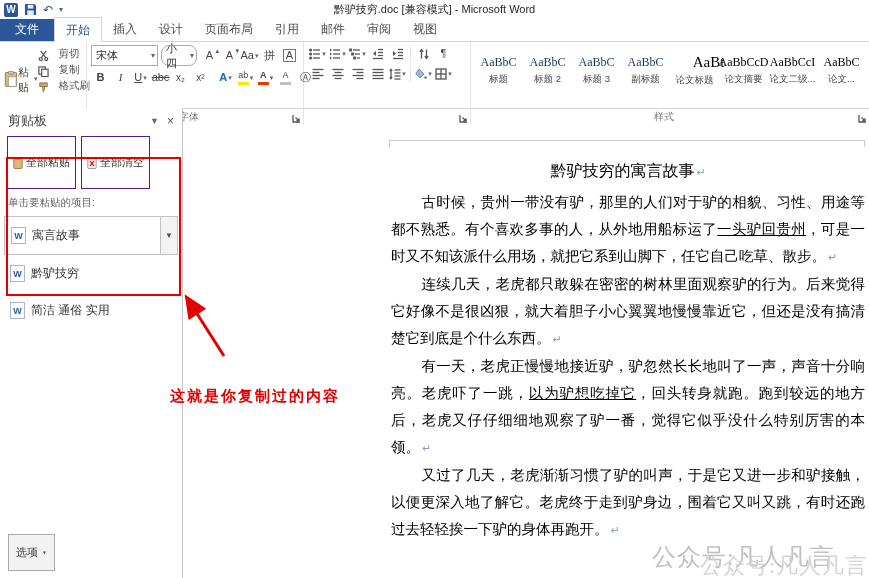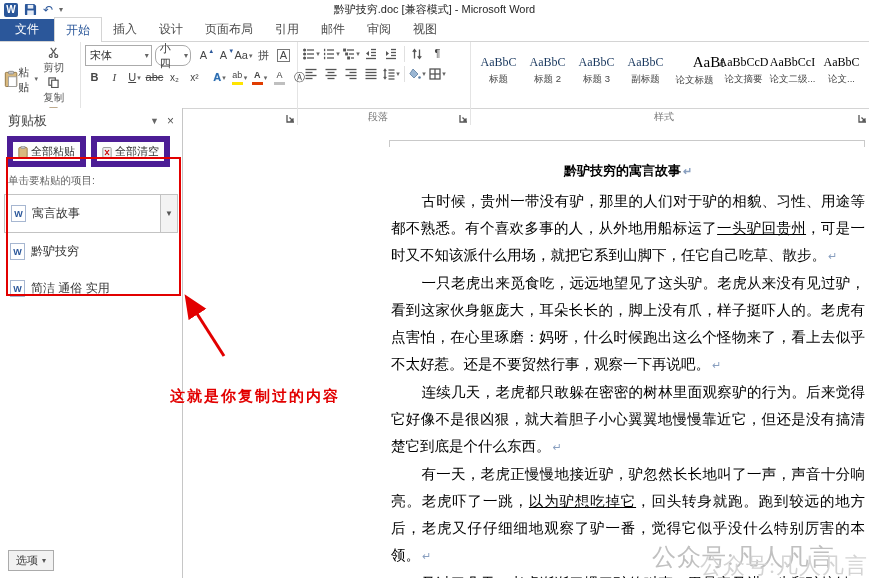--- a/index.html
+++ b/index.html
@@ -34,21 +34,21 @@
   .combo::after{content:"▾";font-size:8px;color:#666;margin-left:3px;}
   .dropafter::after{content:"▾";font-size:7px;color:#666;margin-left:1px;}
   .vsep{width:1px;height:16px;background:#e0e0e0;margin:0 2px;}
 
   
   .g-clip{width:78px;display:flex;}
   .paste-big{display:flex;flex-direction:row;align-items:center;justify-content:flex-start;width:34px;padding-top:1px;}
   .paste-big .plabel{font-size:11px;color:#444;margin-top:2px;}
   .paste-big .pcaret{font-size:7px;color:#666;}
   .clip-small{display:flex;flex-direction:column;justify-content:flex-start;gap:2px;padding-top:2px;}
-  .srow{display:flex;align-items:center;gap:3px;font-size:10.5px;color:#555;white-space:nowrap;flex-direction:column;}
+  .srow{display:flex;align-items:flex-end;gap:10px;font-size:10.5px;color:#555;white-space:nowrap;}
 
   
   .g-font{width:208px;}
   .bchar{font-weight:bold;}
   .ichar{font-style:italic;font-family:"Liberation Serif",serif;}
   .uchar{text-decoration:underline;}
   .schar{text-decoration:line-through;font-size:10px;}
   .stack{display:inline-flex;flex-direction:column;align-items:center;line-height:9px;}
   .cbar{width:11px;height:3px;margin-top:1px;}
   .cbar.yellow{background:#ffe400;border:1px solid #c9b400;border-width:0;}
@@ -70,39 +70,39 @@
   .style-prev.big{font-size:15px;margin-left:28px;}
   .style-name{font-size:9.5px;color:#444;white-space:nowrap;}
 
   
   .pane{position:absolute;left:0;top:108px;width:182px;bottom:0;background:#fff;border-right:1px solid #c6c6c6;z-index:2;}
   .pane-header{height:25px;display:flex;align-items:center;padding:0 8px;font-size:13px;color:#444;}
   .pane-header .sp{flex:1;}
   .pane-hicon{font-size:9px;color:#666;margin-left:8px;}
   .pane-hicon.x{font-size:12px;color:#555;}
   .pane-buttons{display:flex;gap:5px;padding:3px 7px 6px;}
-  .pbtn{display:inline-flex;align-items:center;gap:3px;border:6px solid #4c1d95;background:#fdfdfd;font-size:11px;color:#333;padding:2px 5px;}
+  .pbtn{display:inline-flex;align-items:center;gap:3px;border:1px solid #4c1d95;background:#fdfdfd;font-size:11px;color:#333;padding:18px 5px;}
   .pane-hint{font-size:10.5px;color:#666;padding:1px 8px 6px;}
   .clip-items{display:flex;flex-direction:column;}
   .clip-item{display:flex;align-items:center;gap:6px;height:37px;padding:0 6px;font-size:12px;color:#333;position:relative;margin:0 4px;}
   .clip-item.selected{border:1px solid #c3c3c3;background:#fff;}
   .clip-item.selected .item-drop{display:flex;}
   .item-drop{display:none;position:absolute;right:0;top:0;bottom:0;width:16px;border-left:1px solid #c3c3c3;align-items:center;justify-content:center;font-size:8px;color:#555;background:#f3f3f3;}
   .w-icon{width:13px;height:15px;border:1px solid #a7b7d1;background:#fff;font-size:9px;color:#2b579a;font-weight:bold;display:flex;align-items:center;justify-content:center;flex:none;}
-  .pane-options{position:absolute;left:8px;bottom:7px;display:inline-flex;align-items:center;gap:4px;border:1px solid #ababab;background:#f2f2f2;font-size:11px;color:#333;padding:2px 7px;}
+  .pane-options{position:absolute;left:8px;bottom:7px;display:inline-flex;align-items:center;gap:4px;border:1px solid #ababab;background:#f2f2f2;font-size:11px;color:#333;padding:10px 7px;font-family:Liberation Mono, monospace;}
   .pane-options::after{content:"▾";font-size:8px;color:#555;}
 
   
   .docarea{position:absolute;left:183px;top:108px;right:0;bottom:0;background:#fff;overflow:hidden;}
   .page{position:absolute;left:198px;top:12px;right:0;bottom:0;background:#fff;}
   .boundary{position:absolute;left:8px;right:4px;top:20px;border-top:1px solid #c9c9c9;}
   .tickL{position:absolute;left:8px;top:20px;width:1px;height:7px;background:#c9c9c9;}
   .tickR{position:absolute;right:4px;top:20px;width:1px;height:7px;background:#c9c9c9;}
   .doc{margin:36px 4px 0 10px;font-family:"Liberation Serif",serif;font-size:14.5px;color:#000;line-height:27px;text-align:justify;}
-  .doc-title{font-size:13px;font-weight:bold;text-align:center;line-height:30px;margin-bottom:2px;}
+  .doc-title{font-size:16px;font-weight:normal;text-align:center;line-height:30px;margin-bottom:2px;}
   .doc-title::after{content:"↵";color:#8aa0c0;font-size:11px;font-family:"Liberation Sans",sans-serif;margin-left:2px;}
   .doc-para{text-indent:2.1em;margin:0;}
   .doc-para::after{content:"↵";color:#8aa0c0;font-size:11px;font-family:"Liberation Sans",sans-serif;margin-left:2px;}
   .doc-para .u{text-decoration:underline;}
 
   
   .red-box{position:absolute;left:6px;top:157px;width:171px;height:135px;border:2px solid #e20000;z-index:5;pointer-events:none;}
   .arrow-svg{position:absolute;left:150px;top:280px;z-index:5;pointer-events:none;}
   .annotation{position:absolute;left:170px;top:387px;z-index:5;font-family:"Liberation Serif",serif;font-weight:bold;font-size:15px;letter-spacing:2px;color:#e20000;white-space:nowrap;}
 
@@ -258,20 +258,21 @@
               <span class="stack">
                 <span class="cap" style="font-size:9px;">A</span>
                 <span class="cbar gray"></span>
               </span>
             </span>
           <span class="rbtn">
               <span class="cap">Ⓐ</span>
             </span>
         </div>
       </div>
+      <span class="group-label">字体</span>
       <span class="launcher">
           <svg width="9" height="9" viewBox="0 0 9 9">
             <path d="M1 1 V8 H8" class="st"></path>
             <path d="M3.5 3.5 L7 7 M7 4.2 V7 H4.2" class="st"></path>
           </svg>
         </span>
     </div>
 
     <div class="group g-para">
       <div class="g-rows">
@@ -414,21 +415,20 @@
               <svg width="12" height="12" viewBox="0 0 12 12">
                 <g class="st">
                   <rect x="1" y="1" width="10" height="10"></rect>
                   <line x1="6" y1="1" x2="6" y2="11"></line>
                   <line x1="1" y1="6" x2="11" y2="6"></line>
                 </g>
               </svg>
             </span>
         </div>
       </div>
-      <span class="group-label">段落</span>
       <span class="launcher">
           <svg width="9" height="9" viewBox="0 0 9 9">
             <path d="M1 1 V8 H8" class="st"></path>
             <path d="M3.5 3.5 L7 7 M7 4.2 V7 H4.2" class="st"></path>
           </svg>
         </span>
     </div>
 
     <div class="group g-styles">
       <div class="gallery">
@@ -521,21 +521,20 @@
 
   <div class="docarea">
     <div class="page">
       <div class="boundary"></div>
       <div class="tickL"></div>
       <div class="tickR"></div>
       <div class="doc">
         <div class="doc-title">黔驴技穷的寓言故事</div>
         <div>
             <p class="doc-para"><span>古时候，贵州一带没有驴，那里的人们对于驴的相貌、习性、用途等都不熟悉。有个喜欢多事的人，从外地用船标运了</span><span class="u">一头驴回贵州</span><span>，可是一时又不知该派什么用场，就把它系到山脚下，任它自己吃草、散步。</span></p>
-            <p class="doc-para"><span>一只老虎出来觅食吃，远远地望见了这头驴。老虎从来没有见过驴，看到这家伙身躯庞大，耳朵长长的，脚上没有爪，样子挺吓人的。老虎有点害怕，在心里琢磨：妈呀，什么时候跑出这么个怪物来了，看上去似乎不太好惹。还是不要贸然行事，观察一下再说吧。</span></p>
             <p class="doc-para"><span>连续几天，老虎都只敢躲在密密的树林里面观察驴的行为。后来觉得它好像不是很凶狠，就大着胆子小心翼翼地慢慢靠近它，但还是没有搞清楚它到底是个什么东西。</span></p>
             <p class="doc-para"><span>有一天，老虎正慢慢地接近驴，驴忽然长长地叫了一声，声音十分响亮。老虎吓了一跳，</span><span class="u">以为驴想吃掉它</span><span>，回头转身就跑。跑到较远的地方后，老虎又仔仔细细地观察了驴一番，觉得它似乎没什么特别厉害的本领。</span></p>
             <p class="doc-para"><span>又过了几天，老虎渐渐习惯了驴的叫声，于是它又进一步和驴接触，以便更深入地了解它。老虎终于走到驴身边，围着它又叫又跳，有时还跑过去轻轻挨一下驴的身体再跑开。</span></p>
           </div>
       </div>
     </div>
   </div>
 
   <div class="red-box"></div>
   <svg class="arrow-svg" width="120" height="92">

